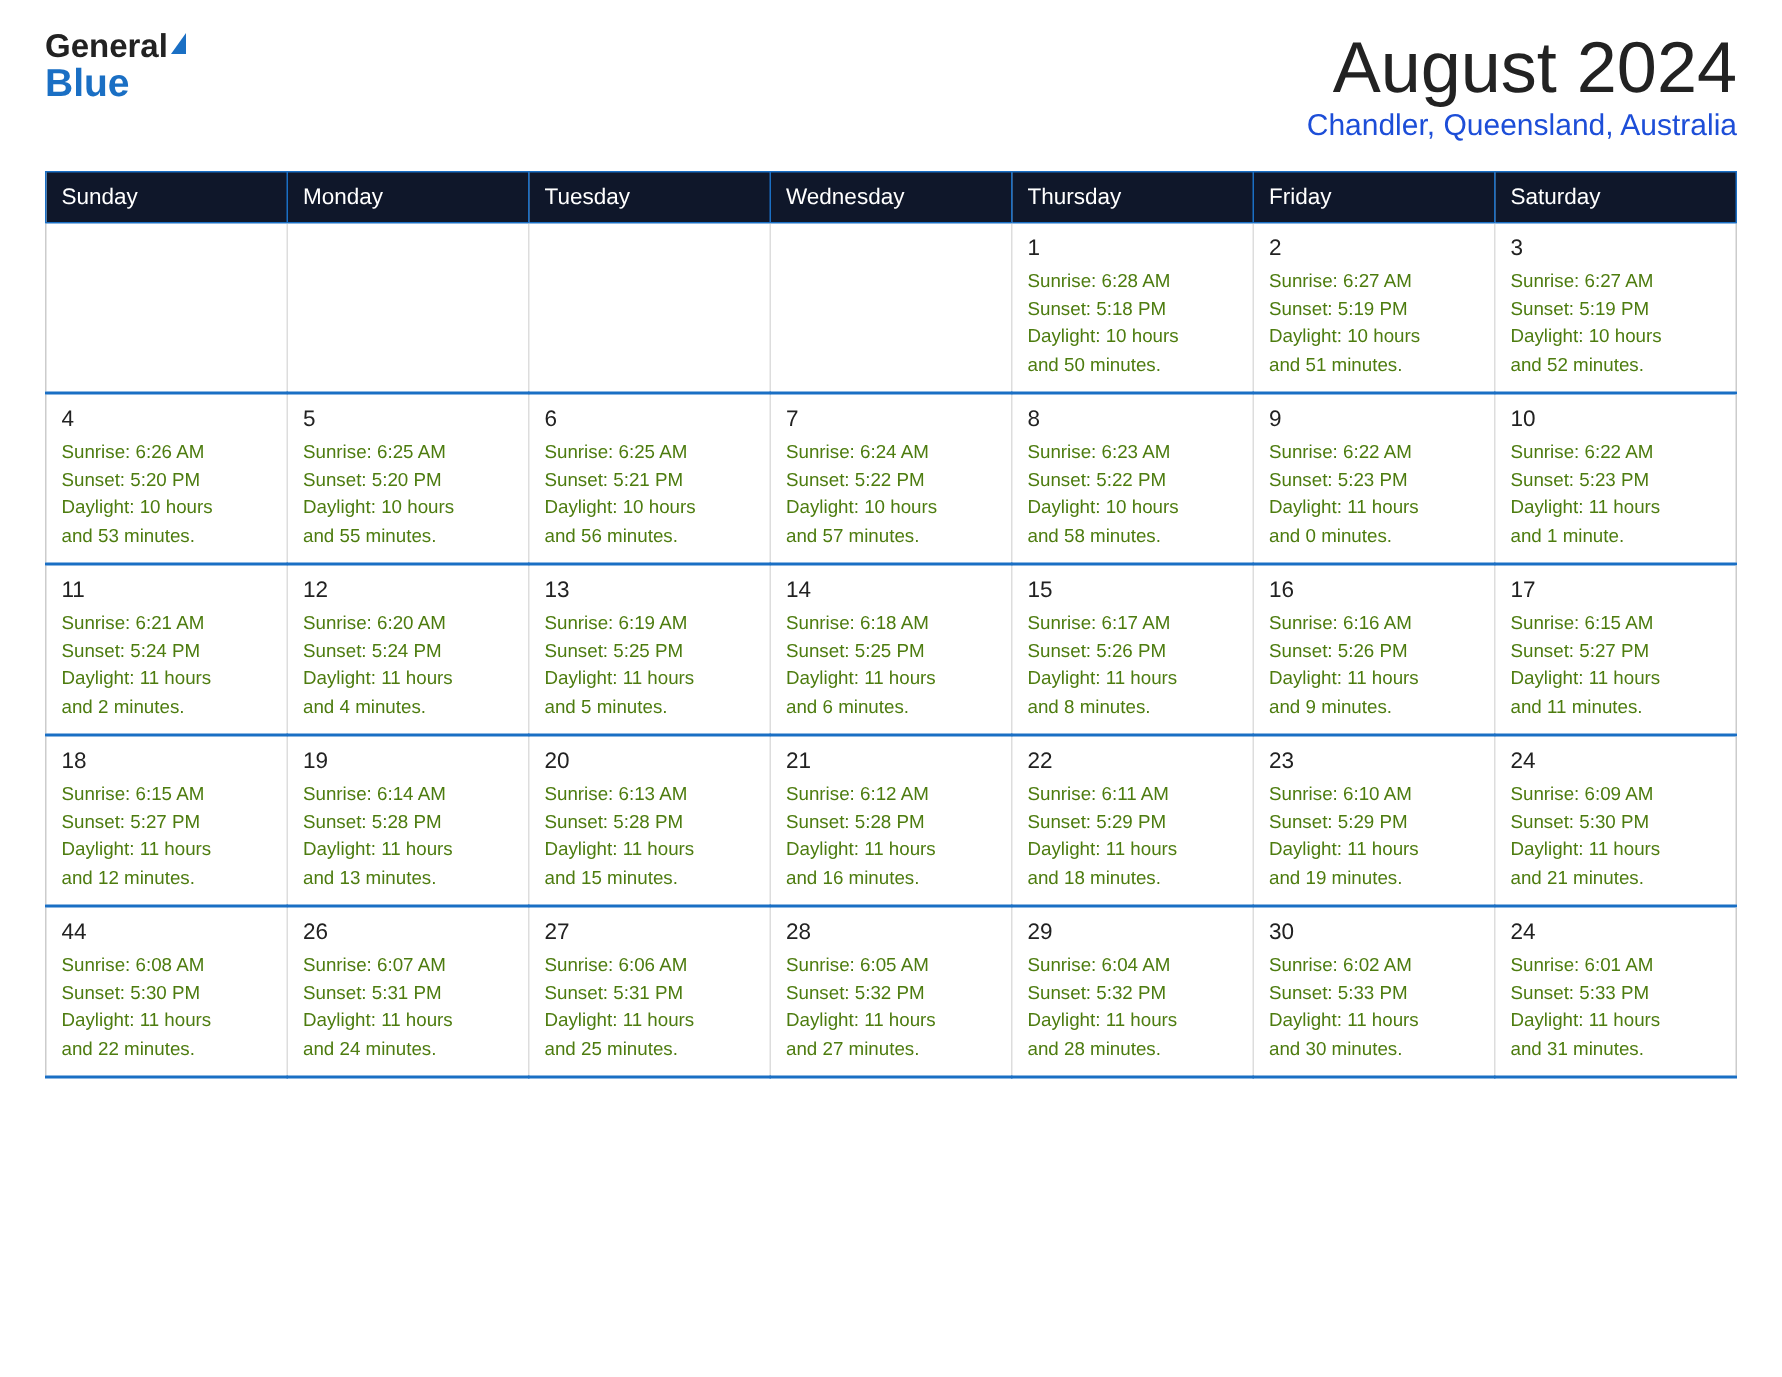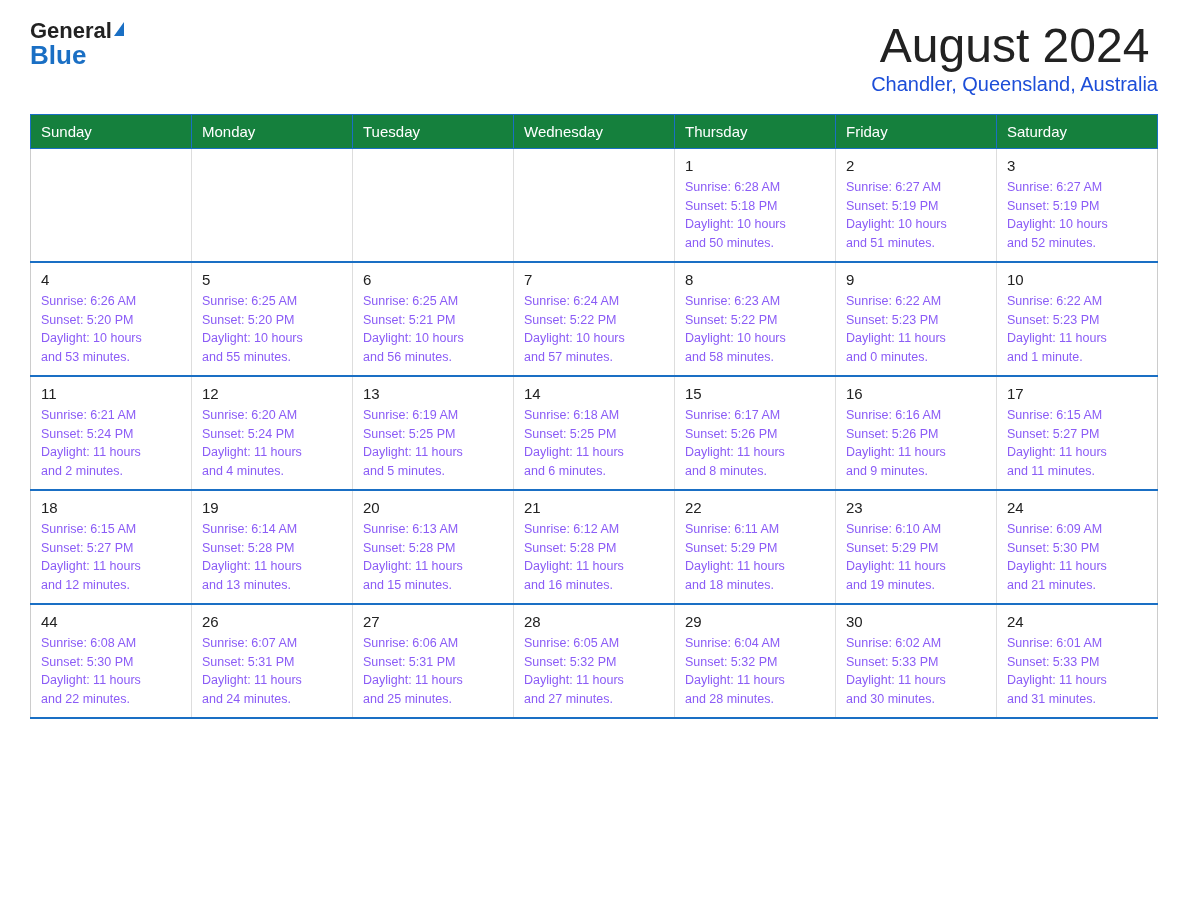--- a/index.html
+++ b/index.html
@@ -42,40 +42,40 @@
       margin-left: 2px;
       vertical-align: middle;
       position: relative;
       top: -2px;
     }
     .logo-line {
       display: flex;
       align-items: center;
     }
     .header-right {
-      text-align: center;
+      text-align: right;
     }
     .month-title {
       font-size: 48px;
       font-weight: 300;
       color: #222;
       line-height: 1.1;
     }
     .location-title {
       font-size: 20px;
       color: #1d4ed8;
       font-weight: normal;
     }
     table {
       width: 100%;
       border-collapse: collapse;
       table-layout: fixed;
     }
     thead tr th {
-      background-color: #15803d;
+      background-color: #0f172a;
       color: #fff;
       padding: 8px 10px;
       font-size: 15px;
       font-weight: normal;
       text-align: left;
       border: 1px solid #1a6fc4;
     }
     tbody tr {
       border-bottom: 2px solid #1a6fc4;
     }
@@ -96,21 +96,21 @@
     }
     .day-num {
       font-size: 15px;
       font-weight: normal;
       color: #222;
       display: block;
       margin-bottom: 4px;
     }
     .day-info {
       font-size: 12.5px;
-      color: #8b5cf6;
+      color: #4d7c0f;
       line-height: 1.5;
     }
     .empty-cell {
       background: #fff;
     }
   </style>
 </head>
 <body>
 
 <div class="header">

